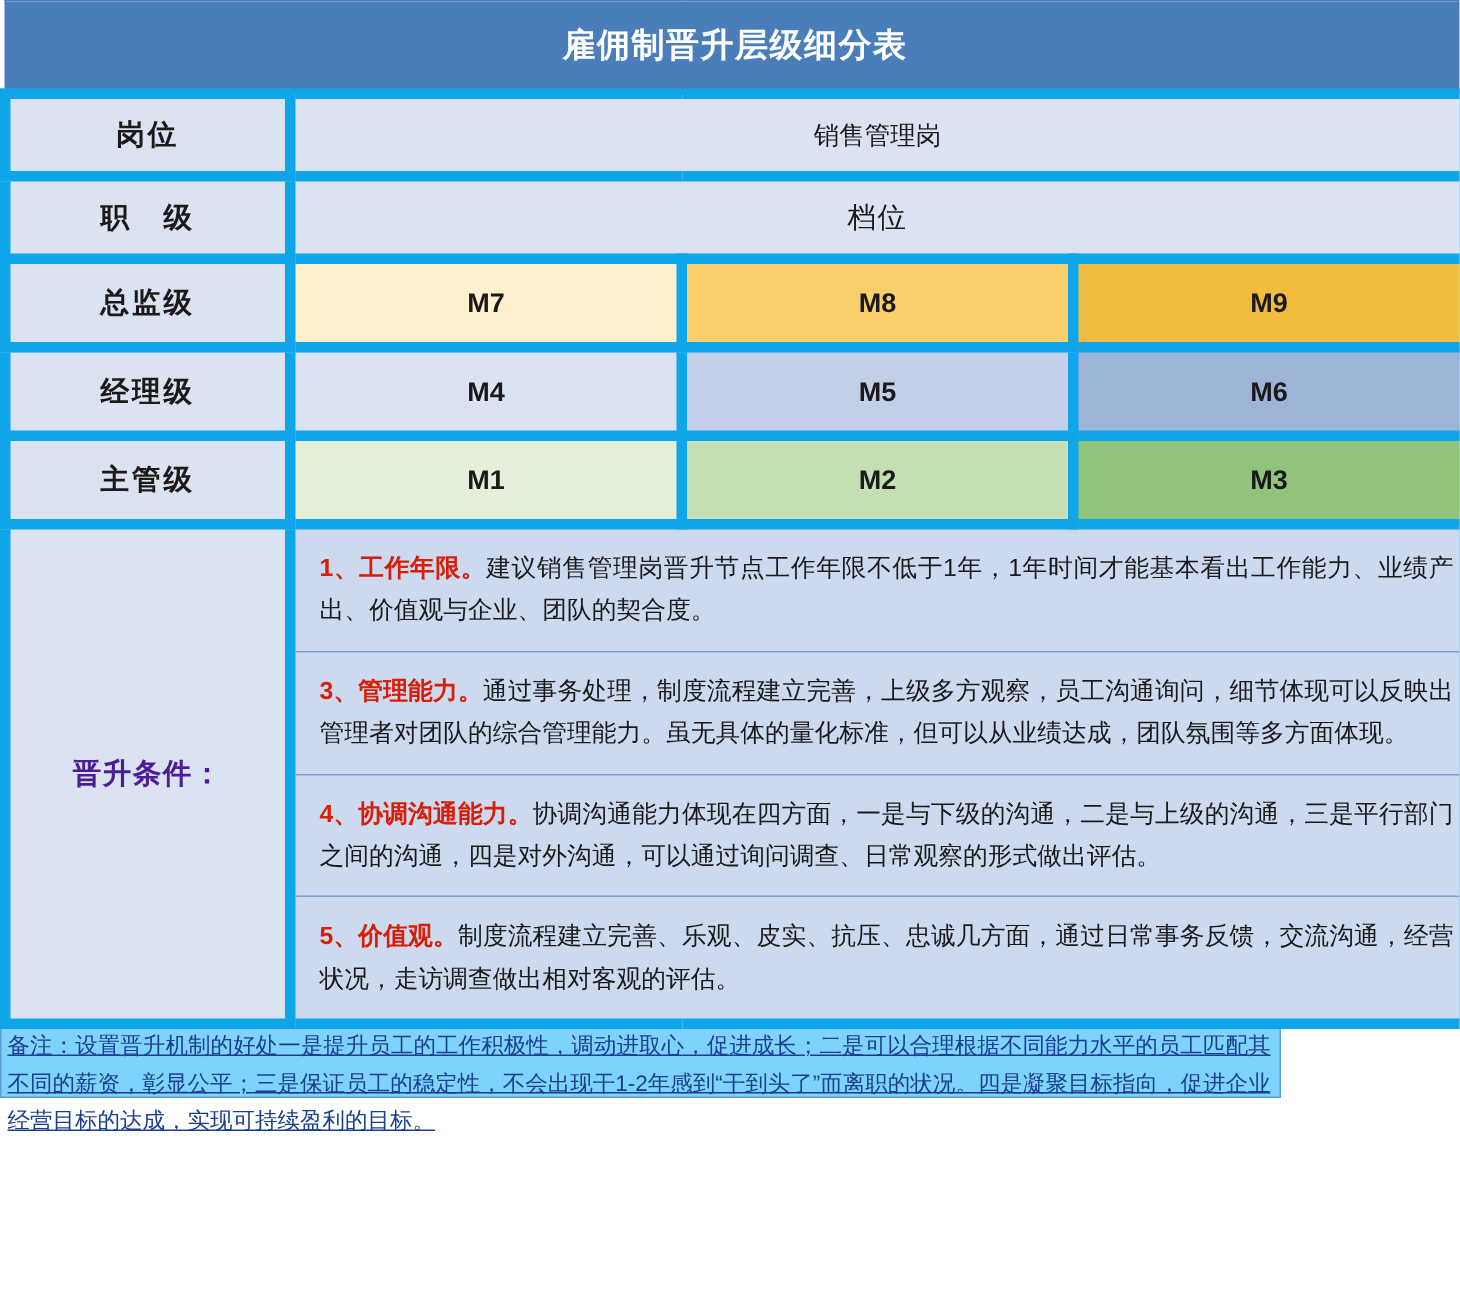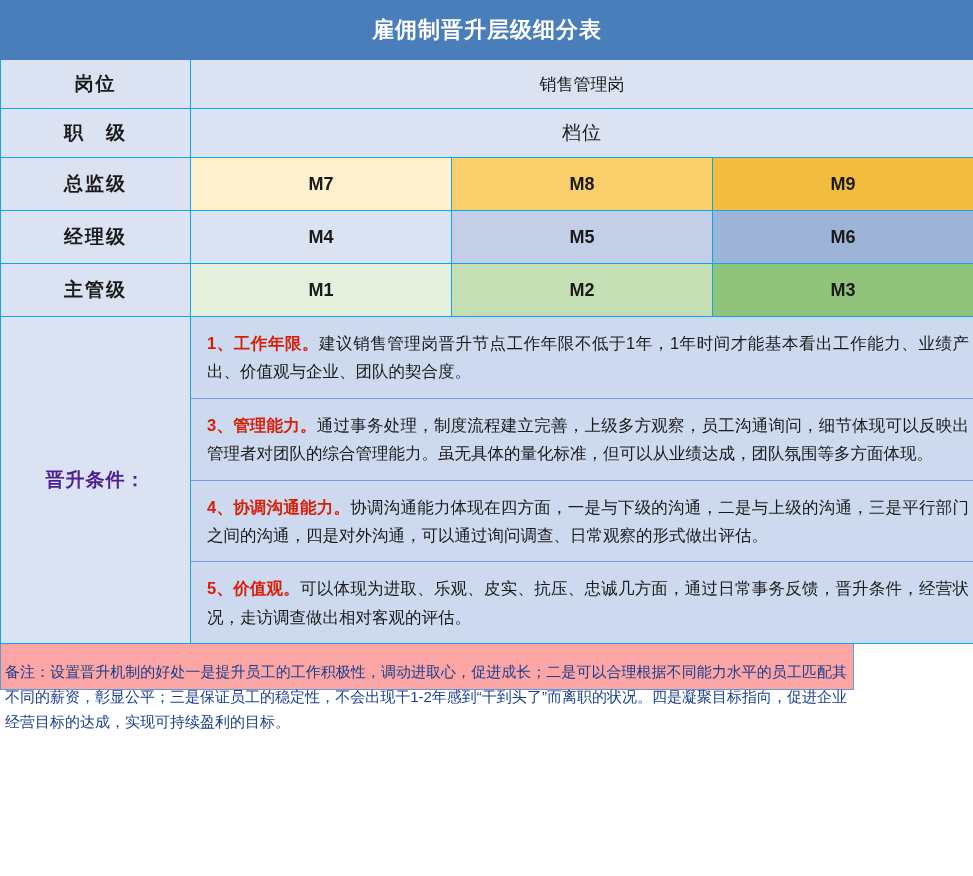--- a/index.html
+++ b/index.html
@@ -18,21 +18,21 @@
     height: 876px;
     position: relative;
     box-sizing: border-box;
   }
   table.main {
     border-collapse: collapse;
     width: 973px;
     table-layout: fixed;
   }
   table.main td {
-    border: 1px solid #0ea5e9;
+    border: 7px solid #0ea5e9;
     padding: 0;
     vertical-align: middle;
   }
   .title-cell {
     background: #4a7ebb;
     color: #ffffff;
     font-size: 22px;
     font-weight: bold;
     text-align: center;
     height: 58px;
@@ -96,30 +96,31 @@
     background: #ccd9ef;
     text-align: justify;
   }
   table.cond tr:first-child td { border-top: none; }
   table.cond tr:last-child td { border-bottom: none; }
   .hl {
     color: #d81e06;
     font-weight: bold;
   }
   .footer {
-    background: #fca5a5;
+    background: #7dd3fc;
     border: 1px solid #5c9bd5;
     border-top: none;
     color: #1a3f8f;
     font-size: 15px;
     line-height: 1.65;
-    padding: 16px 6px 5px 4px;
+    padding: 0 6px 5px 4px;
     height: 46px;
     box-sizing: border-box;
     text-align: justify;
+    text-decoration: underline;
   }
 </style>
 </head>
 <body>
 
 <div class="sheet">
   <table class="main">
     <colgroup>
       <col style="width:190px">
       <col style="width:261px">
@@ -166,21 +167,21 @@
               <tr>
                 <td><span class="hl">1、工作年限。</span><span>建议销售管理岗晋升节点工作年限不低于1年，1年时间才能基本看出工作能力、业绩产出、价值观与企业、团队的契合度。</span></td>
               </tr>
               <tr>
                 <td><span class="hl">3、管理能力。</span><span>通过事务处理，制度流程建立完善，上级多方观察，员工沟通询问，细节体现可以反映出管理者对团队的综合管理能力。虽无具体的量化标准，但可以从业绩达成，团队氛围等多方面体现。</span></td>
               </tr>
               <tr>
                 <td><span class="hl">4、协调沟通能力。</span><span>协调沟通能力体现在四方面，一是与下级的沟通，二是与上级的沟通，三是平行部门之间的沟通，四是对外沟通，可以通过询问调查、日常观察的形式做出评估。</span></td>
               </tr>
               <tr>
-                <td><span class="hl">5、价值观。</span><span>可以体现为进取、乐观、皮实、抗压、忠诚几方面，通过日常事务反馈，晋升条件，经营状况，走访调查做出相对客观的评估。</span></td>
+                <td><span class="hl">5、价值观。</span><span>制度流程建立完善、乐观、皮实、抗压、忠诚几方面，通过日常事务反馈，交流沟通，经营状况，走访调查做出相对客观的评估。</span></td>
               </tr>
             </tbody>
           </table>
         </td>
       </tr>
     </tbody>
   </table>
 
   <div class="footer">备注：设置晋升机制的好处一是提升员工的工作积极性，调动进取心，促进成长；二是可以合理根据不同能力水平的员工匹配其不同的薪资，彰显公平；三是保证员工的稳定性，不会出现干1-2年感到“干到头了”而离职的状况。四是凝聚目标指向，促进企业经营目标的达成，实现可持续盈利的目标。</div>
 </div>

